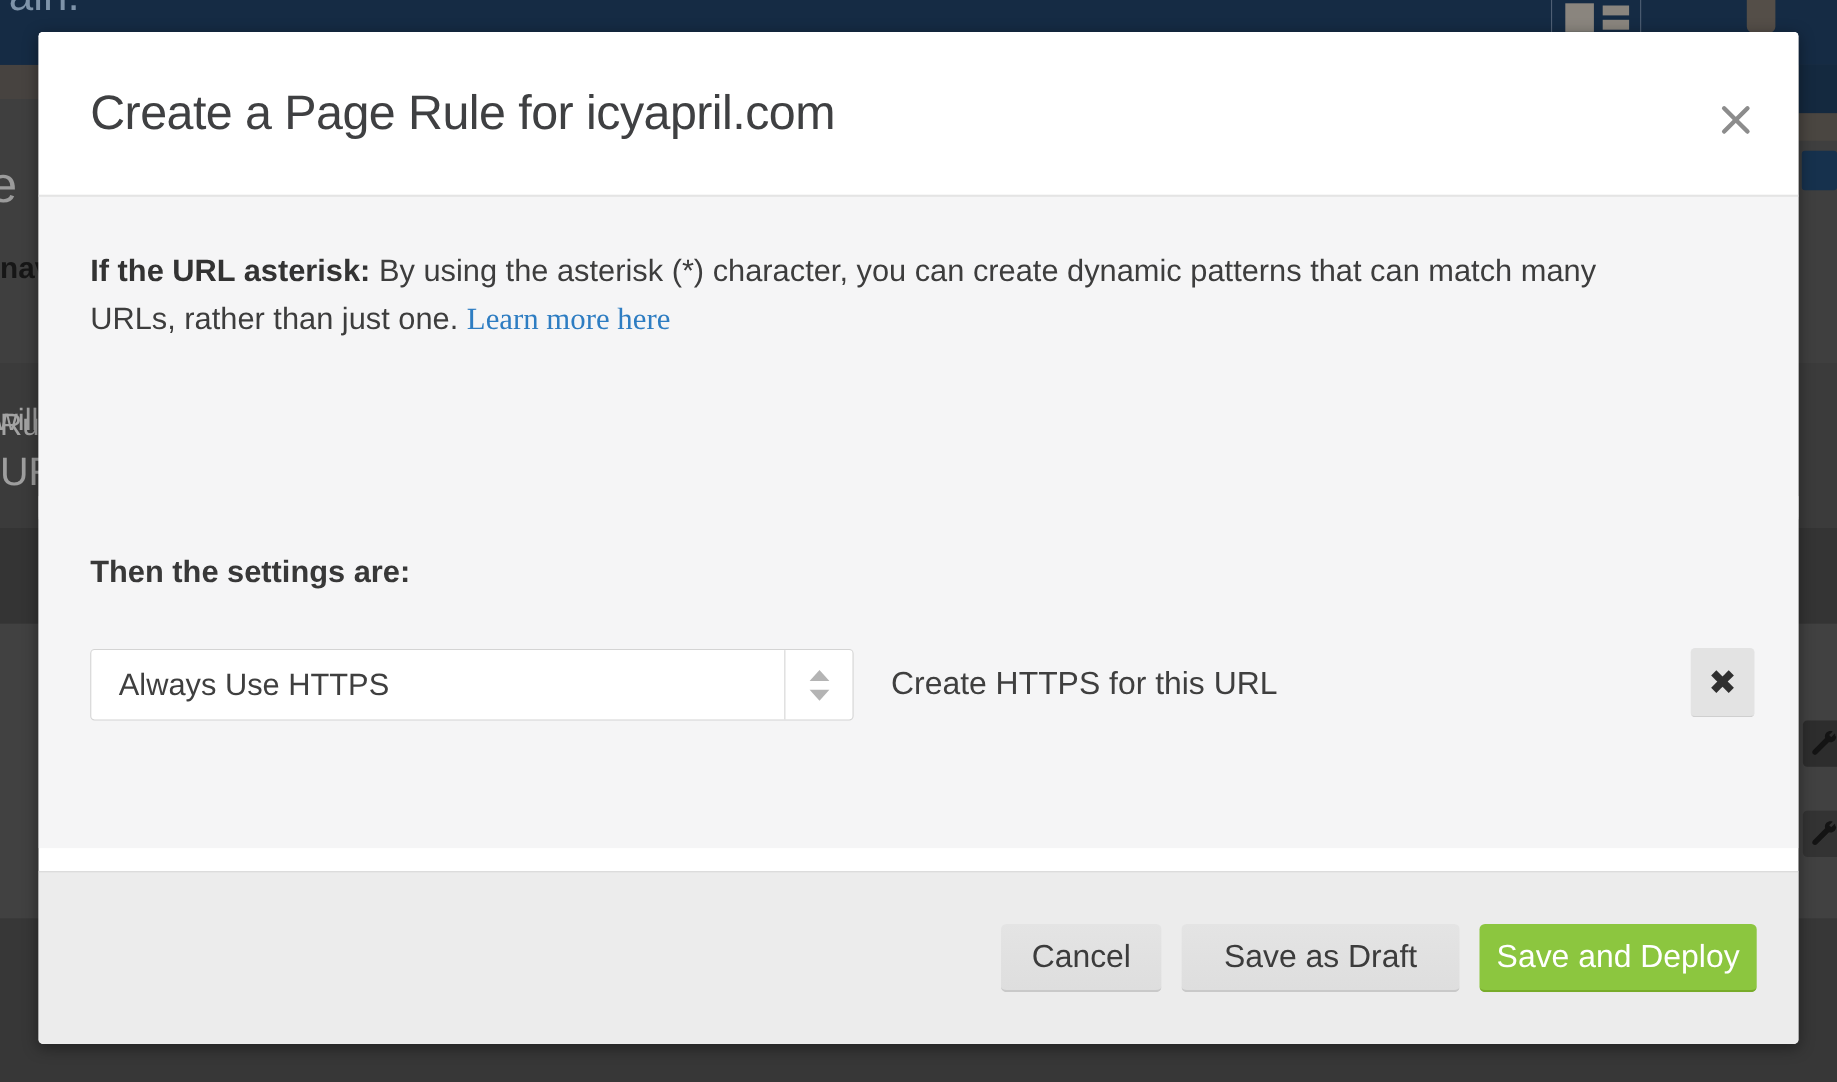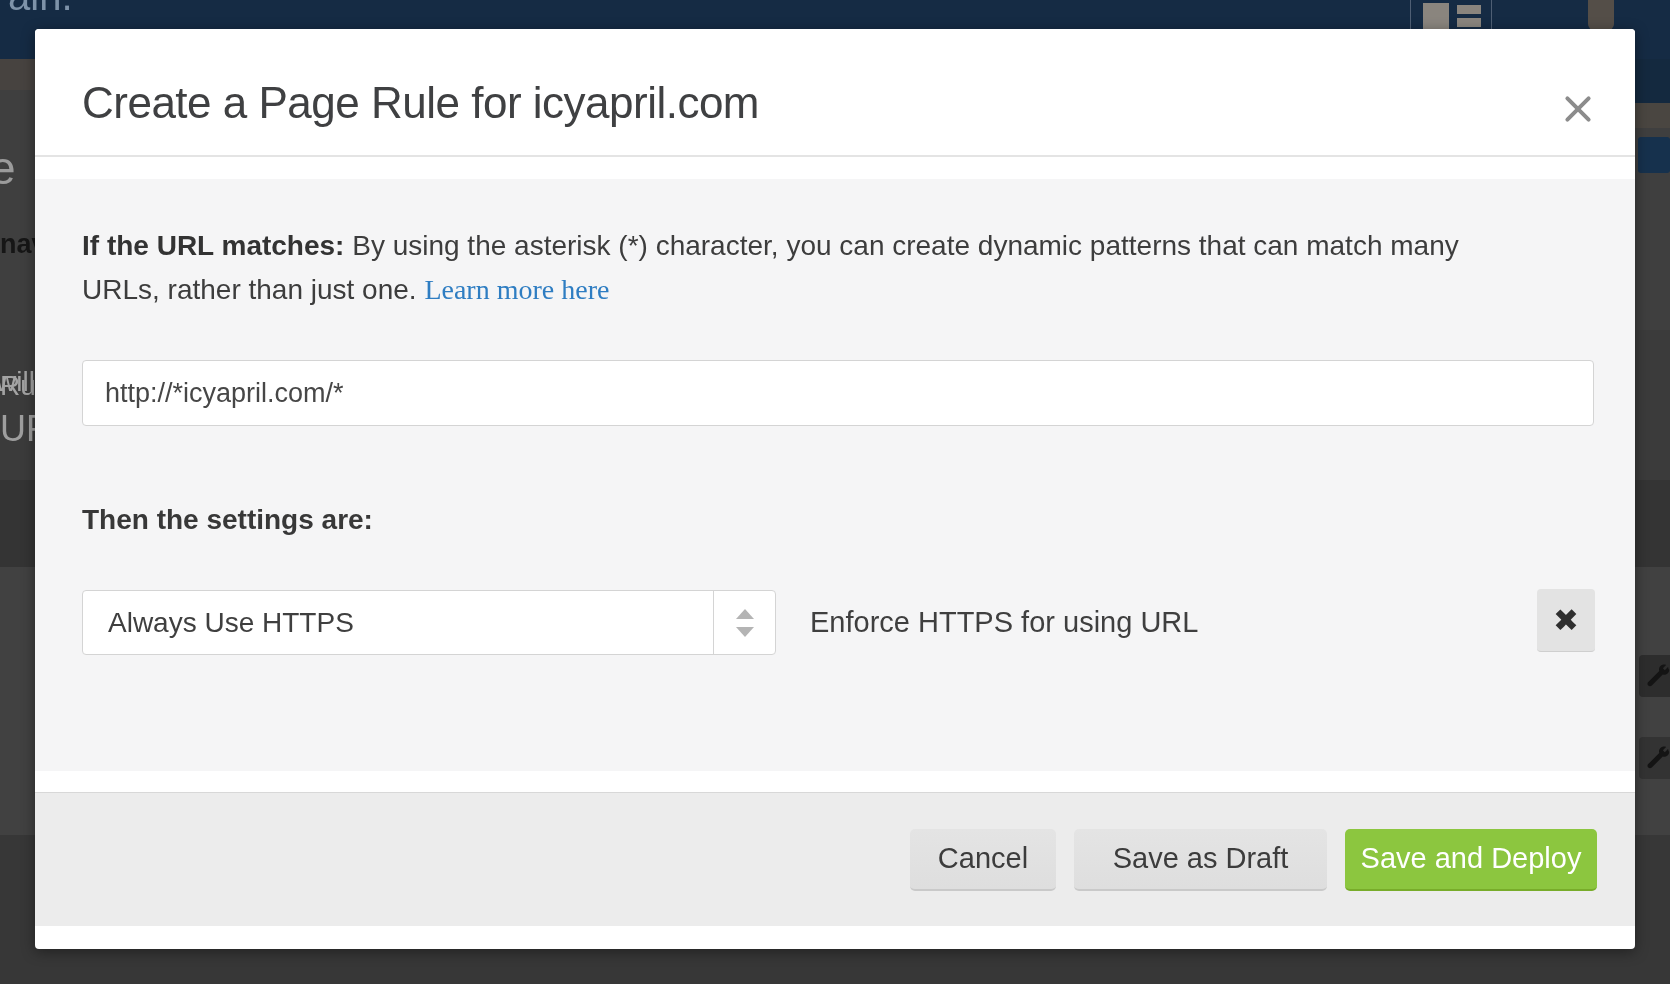--- a/index.html
+++ b/index.html
@@ -41,21 +41,21 @@
   .wrench-1{top:655px;}
   .wrench-2{top:737px;background:#333333;}
   .wrench-btn svg{width:30px;height:30px;margin-left:4px;}
 
   
   .modal{
     position:absolute;left:35px;top:29px;width:1600px;height:920px;
     background:#ffffff;border-radius:4px;overflow:hidden;
     box-shadow:0 3px 14px rgba(0,0,0,.4);
   }
-  .modal-header{position:absolute;left:0;top:0;width:100%;height:128px;background:#fff;border-bottom:2px solid #e4e4e4;box-sizing:border-box;}
+  .modal-header{position:absolute;left:0;top:0;width:100%;height:150px;background:#fff;border-bottom:2px solid #e4e4e4;box-sizing:border-box;}
   .modal-title{position:absolute;left:47px;top:49px;font-size:44px;color:#3f4042;letter-spacing:-.5px;white-space:nowrap;}
   .close-btn{position:absolute;right:34px;top:57px;width:46px;height:46px;cursor:pointer;}
   .close-btn .bar{position:absolute;left:6px;top:21px;width:34px;height:4px;background:#8c8c8c;border-radius:2px;}
   .close-btn .b1{transform:rotate(45deg);}
   .close-btn .b2{transform:rotate(-45deg);}
 
   .modal-body1{position:absolute;left:0;top:150px;width:100%;height:291px;background:#f5f5f6;}
   .modal-desc{position:absolute;left:47px;top:45px;max-width:1430px;font-size:28px;line-height:44px;color:#3d3d3d;}
   .modal-desc b{color:#333;}
   .link{color:#2e7dc2;cursor:pointer;text-decoration:none;font-family:Liberation Serif, serif;}
@@ -79,21 +79,21 @@
   .setting-desc{position:absolute;left:775px;top:139px;height:65px;display:flex;align-items:center;font-size:29px;color:#3f3f3f;white-space:nowrap;}
   .remove-btn{
     position:absolute;left:1502px;top:138px;width:58px;height:63px;
     background:#e3e3e3;border-radius:4px;border-bottom:1px solid #cfcfcf;box-sizing:border-box;
     display:flex;align-items:center;justify-content:center;cursor:pointer;
     font-size:31px;color:#2f2f2f;
   }
   .helper-text{position:absolute;left:47px;top:233px;font-size:28px;color:#7a7a7a;white-space:nowrap;}
 
   .modal-footer{
-    position:absolute;left:0;top:763px;width:100%;height:134px;background:#ececec;border-top:1px solid #d8d8d8;box-sizing:border-box;
+    position:absolute;left:0;top:763px;width:100%;height:157px;background:#ececec;border-top:1px solid #d8d8d8;box-sizing:border-box;
     display:flex;align-items:center;justify-content:flex-end;gap:18px;padding-right:38px;
   }
   .btn{
     height:62px;border-radius:5px;display:flex;align-items:center;justify-content:center;
     font-size:29px;cursor:pointer;box-sizing:border-box;white-space:nowrap;
   }
   .btn-gray{background:linear-gradient(#e4e4e4,#dedede);border-bottom:2px solid #c9c9c9;color:#3c3c3c;}
   .btn-cancel{width:146px;}
   .btn-draft{width:253px;}
   .btn-green{width:252px;background:#8cc63f;border-bottom:2px solid #78ac2a;color:#ffffff;}
@@ -142,38 +142,37 @@
 
   <div class="modal-header">
     <div class="modal-title">Create a Page Rule for icyapril.com</div>
     <div class="close-btn">
       <div class="bar b1"></div>
       <div class="bar b2"></div>
     </div>
   </div>
 
   <div class="modal-body1">
-    <div class="modal-desc"><b>If the URL matches:</b><span> By using the asterisk (*) character, you can create dynamic patterns that can match many URLs, rather than just one. </span><a class="link">Learn more here</a></div>
-    <input class="url-input" type="text" value="http://*icyapril.com/*" style="">
+    <div class="modal-desc"><b>If the URL asterisk:</b><span> By using the asterisk (*) character, you can create dynamic patterns that can match many URLs, rather than just one. </span><a class="link">Learn more here</a></div>
   </div>
 
   <div class="mid-divider"></div>
 
   <div class="modal-body2">
     <div class="settings-heading">Then the settings are:</div>
 
     <div class="setting-select">
       <div class="select-value">Always Use HTTPS</div>
       <div class="select-arrows">
         <div class="tri-up"></div>
         <div class="tri-down"></div>
       </div>
     </div>
 
-    <div class="setting-desc">Enforce HTTPS for using URL</div>
+    <div class="setting-desc">Create HTTPS for this URL</div>
 
     <div class="remove-btn">
       <span>✖</span>
     </div>
 
   </div>
 
   <div class="modal-footer">
     <div class="btn btn-gray btn-cancel">Cancel</div>
     <div class="btn btn-gray btn-draft">Save as Draft</div>

